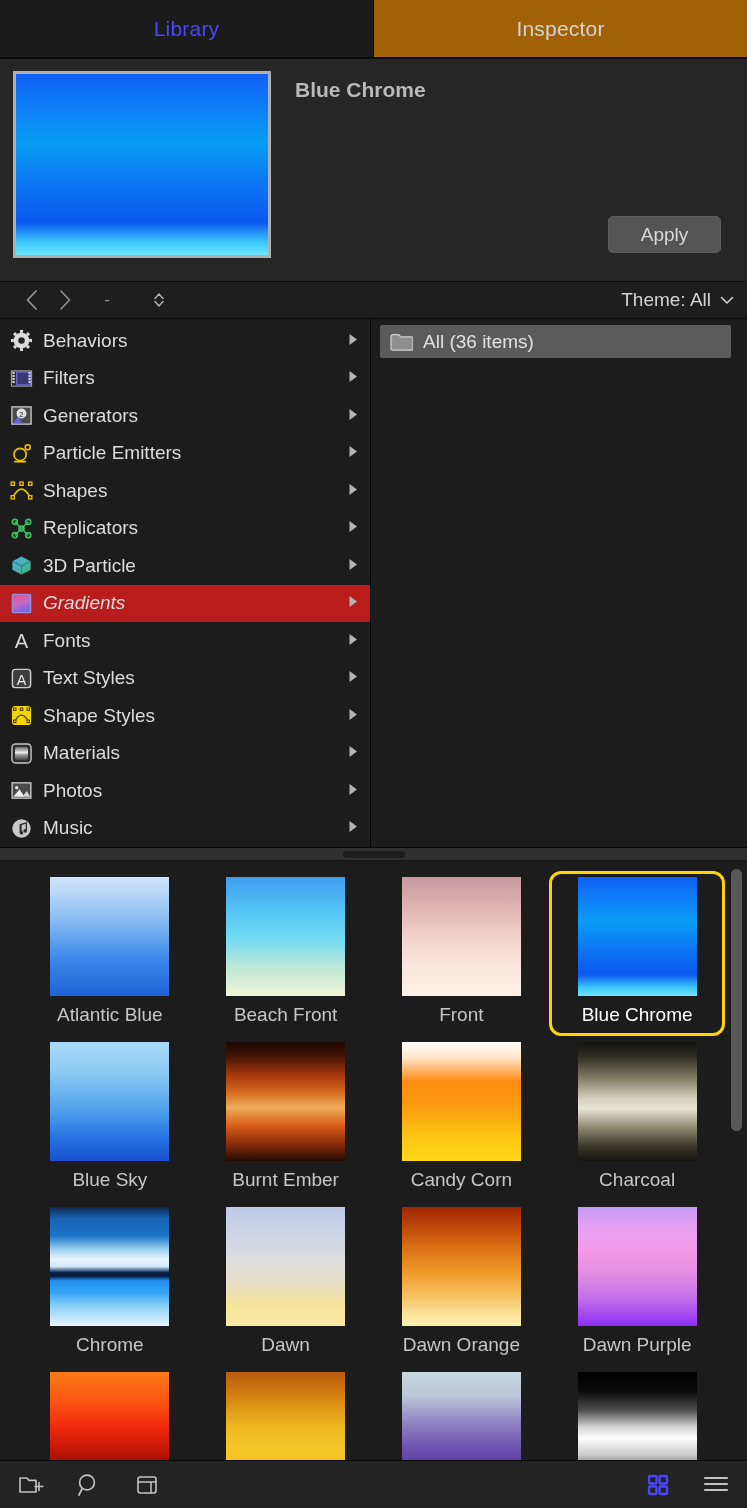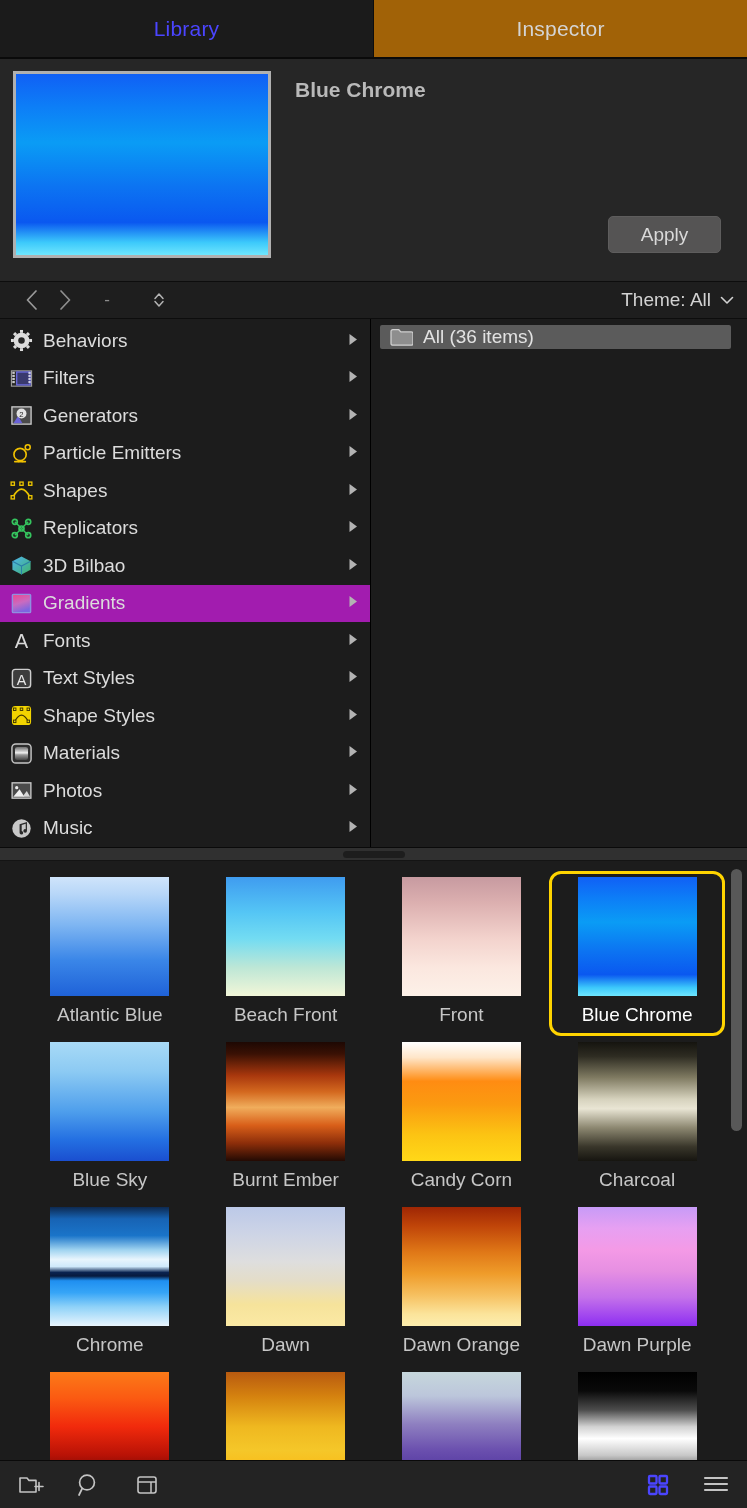--- a/index.html
+++ b/index.html
@@ -40,27 +40,27 @@
   .nav-dash { width: 34px; color: #8c8c8c; font-size: 17px; }
   .nav-stepper { width: 34px; margin-left: 18px; display: flex; flex-direction: column; align-items: center; line-height: 7px; color: #b4b4b4; font-size: 13px; }
   .theme-menu { position: absolute; right: 13px; display: flex; align-items: center; gap: 9px;
                 color: #d2d2d2; font-size: 19px; }
   .theme-caret { font-size: 14px; color: #d2d2d2; }
 
   
   .browser { flex: 0 0 523px; display: flex; background: #1c1c1c; position: relative; }
   .cat-list { width: 371px; flex: 0 0 371px; border-right: 1px solid #000; padding-top: 3px; overflow: hidden; }
   .cat-row { height: 37.5px; display: flex; align-items: center; padding: 0 10px 0 8px; gap: 9px; }
-  .cat-row.selected { background: #a21caf; }
+  .cat-row.selected { background: #b91c1c; font-style: italic; }
   .cat-ico { width: 26px; height: 26px; flex: 0 0 26px; display: flex; align-items: center; justify-content: center; }
   .cat-label { flex: 1; font-size: 19px; color: #dcdcdc; }
   .cat-arrow { width: 12px; color: #b3b3b3; font-size: 13px; }
 
   .contents { flex: 1; padding: 6px 16px 0 9px; }
-  .folder-row { height: 24px; display: flex; align-items: center; gap: 9px; padding: 0 8px;
+  .folder-row { height: 33px; display: flex; align-items: center; gap: 9px; padding: 0 8px;
                 background: #5b5b5b; border-radius: 2px; }
   .folder-label { font-size: 19px; color: #e2e2e2; }
 
   
   .drag-strip { flex: 0 0 14px; background: #303030; display: flex; align-items: center; justify-content: center;
                 border-top: 1px solid #0a0a0a; border-bottom: 1px solid #141414; }
   .drag-pill { width: 62px; height: 7px; border-radius: 4px; background: #1d1d1d; }
 
   
   .grid-wrap { flex: 1; background: #1c1c1c; position: relative; overflow: hidden; }
@@ -263,21 +263,21 @@
                 <linearGradient id="cg1" x1="0" y1="0" x2="1" y2="1">
                   <stop offset="0" stop-color="#4fb3f0"></stop>
                   <stop offset="1" stop-color="#3fb36a"></stop>
                 </linearGradient>
               </defs>
               <path d="M12 2.5 L21.5 7.6 V16.4 L12 21.5 L2.5 16.4 V7.6 Z" fill="url(#cg1)"></path>
               <path d="M2.5 7.6 L12 12.6 L21.5 7.6" fill="none" stroke="#2b7fa8" stroke-width="1.1"></path>
               <path d="M12 12.6 V21.5" fill="none" stroke="#2b7fa8" stroke-width="1.1"></path>
             </svg>
           </span>
-          <span class="cat-label">3D Bilbao</span>
+          <span class="cat-label">3D Particle</span>
           <span class="cat-arrow"><svg width="11" height="13" viewBox="0 0 11 13">
               <path d="M1.5 1 L9 6.5 L1.5 12 Z" fill="#b3b3b3"></path>
             </svg></span>
         </div>
         <div class="cat-row selected">
           <span class="cat-ico">
             <svg viewBox="0 0 24 24" width="23" height="23">
               <defs>
                 <linearGradient id="gsw" x1="0" y1="0" x2="0.35" y2="1">
                   <stop offset="0" stop-color="#f0448f"></stop>

